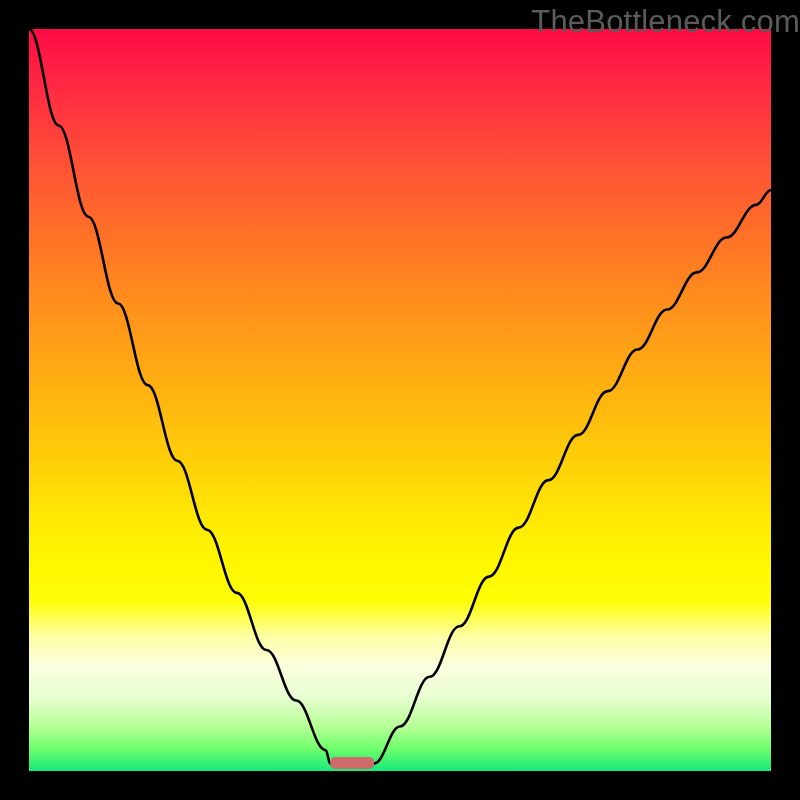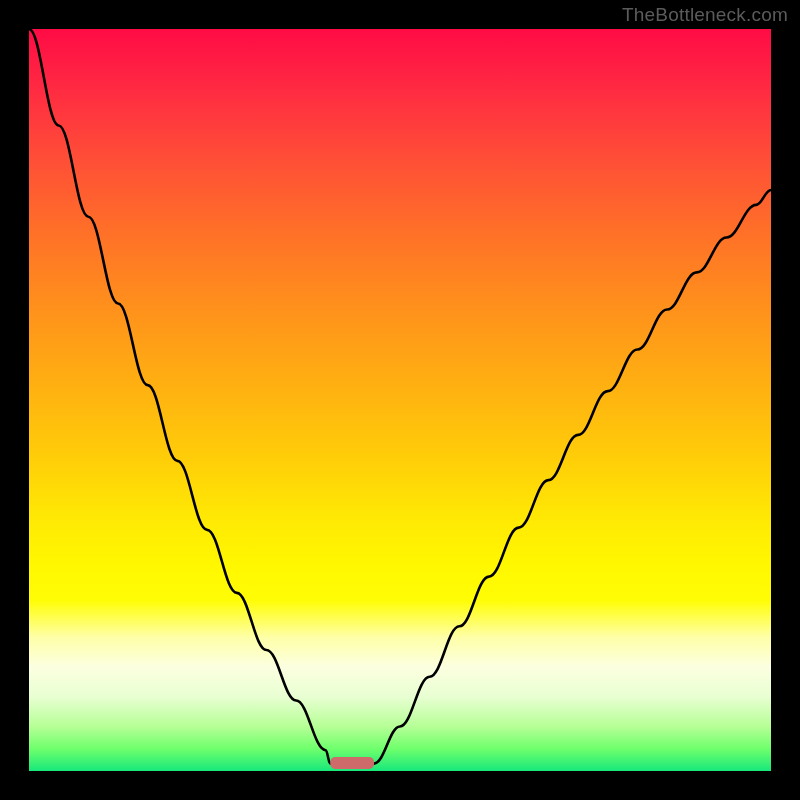--- a/index.html
+++ b/index.html
@@ -56,23 +56,23 @@
   .curve-svg {
     position: absolute;
     left: 0;
     top: 0;
     width: 100%;
     height: 100%;
   }
   .watermark {
     position: absolute;
     top: 4px;
-    right: 12px;
+    right: 0;
     color: #5b5b5b;
-    font-size: 19px;
+    font-size: 31px;
     font-weight: 400;
     letter-spacing: 0.2px;
   }
 </style>
 </head>
 <body>
 
 <div class="frame">
 
   <div class="plot-area">

